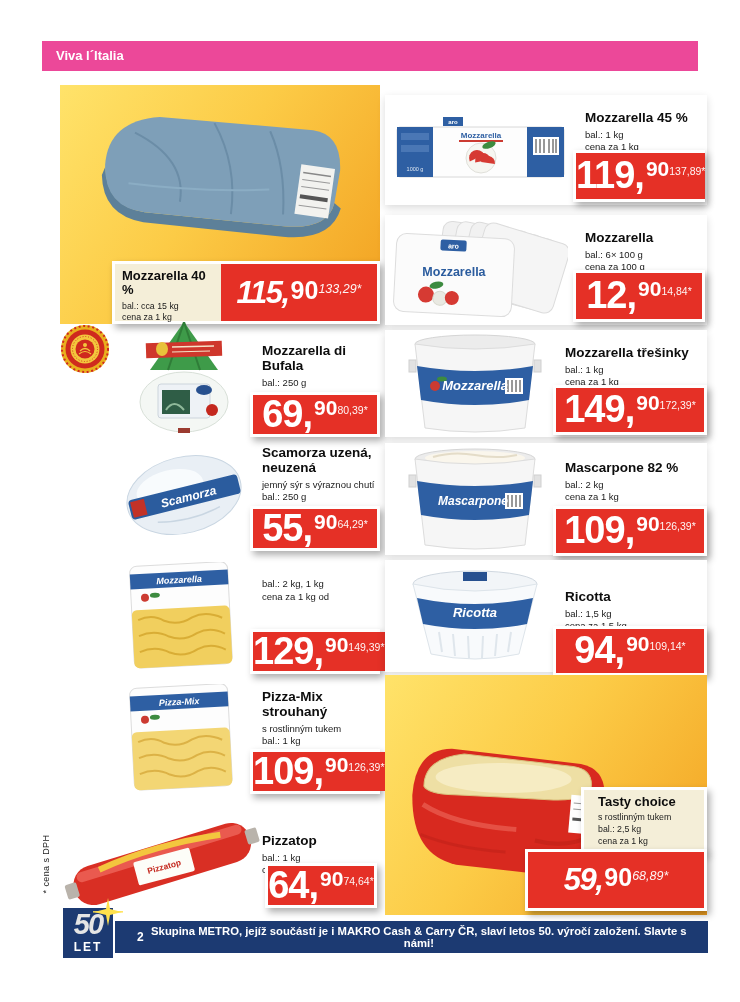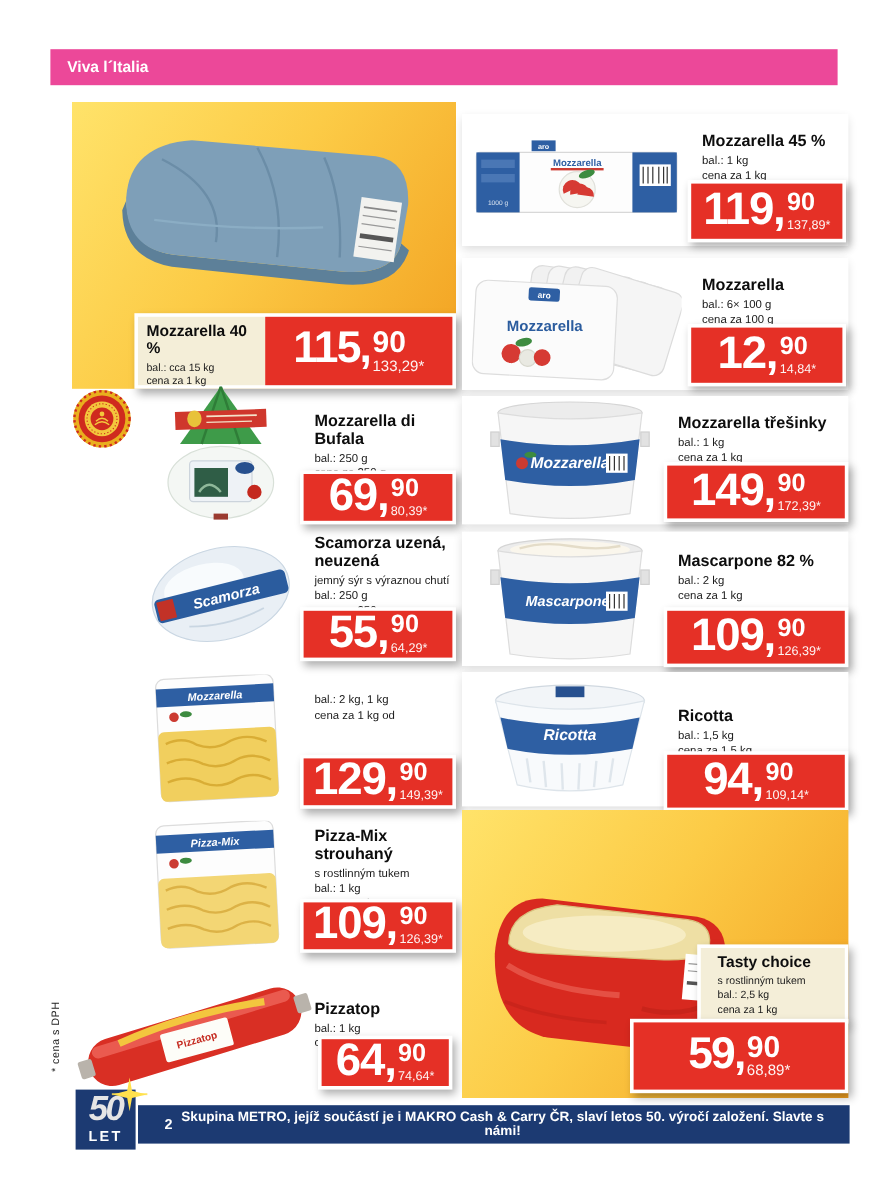--- a/index.html
+++ b/index.html
@@ -14,28 +14,28 @@
   .yellowpanel{background:linear-gradient(125deg,#ffe36a 0%,#fccb46 45%,#f2a020 100%);}
   .prod-img{position:absolute;}
   .tblock{position:absolute;}
   .pname{font-size:13.5px;font-weight:bold;color:#0d0d0d;line-height:1.1;margin:0 0 3px 0;}
   .pdet{display:block;font-size:9.5px;color:#1a1a1a;line-height:1.32;}
   
   .pricecard{position:absolute;background:#fff;padding:3px;box-sizing:border-box;display:flex;
              box-shadow:3px 4px 7px rgba(0,0,0,.32);}
   .redbox{flex:1;display:flex;align-items:center;justify-content:center;background:#e53026;}
   .price{display:flex;align-items:flex-start;color:#fff;font-weight:bold;line-height:.82;}
-  .p-side{display:flex;flex-direction:column;align-items:flex-start;margin-left:2px;text-align:right;}
+  .p-side{display:flex;flex-direction:row;align-items:flex-start;margin-left:2px;text-align:right;}
   .p-alt{font-weight:normal;opacity:.95;}
   .sz-l .p-main{font-size:38px;letter-spacing:-1px;}
   .sz-l .p-sup{font-size:21px;}
   .sz-l .p-alt{font-size:10.5px;margin-top:7px;}
-  .sz-xl .p-main{font-size:37px;letter-spacing:-1.5px;}
+  .sz-xl .p-main{font-size:31px;letter-spacing:-1.5px;font-style:italic;}
   .sz-xl .p-sup{font-size:25px;}
-  .sz-xl .p-alt{font-size:12.5px;margin-top:4px;}
+  .sz-xl .p-alt{font-size:12.5px;margin-top:4px;font-style:italic;}
   .creamlabel{width:106px;background:#f4eed8;padding:5px 7px;box-sizing:border-box;}
   .creamlabel .pname{font-size:13px;}
   .creamlabel .pdet{font-size:8.8px;}
   .creamcard{position:absolute;background:#fff;padding:3px;box-sizing:border-box;
              box-shadow:3px 4px 7px rgba(0,0,0,.32);}
   .creaminner{background:#f4eed8;width:100%;height:100%;box-sizing:border-box;padding:5px 14px;}
   .creaminner .pname{font-size:13px;}
   .creaminner .pdet{font-size:8.8px;}
   
   .logo50{position:absolute;left:63px;top:908px;width:50px;height:50px;background:#1c3a72;text-align:center;}

